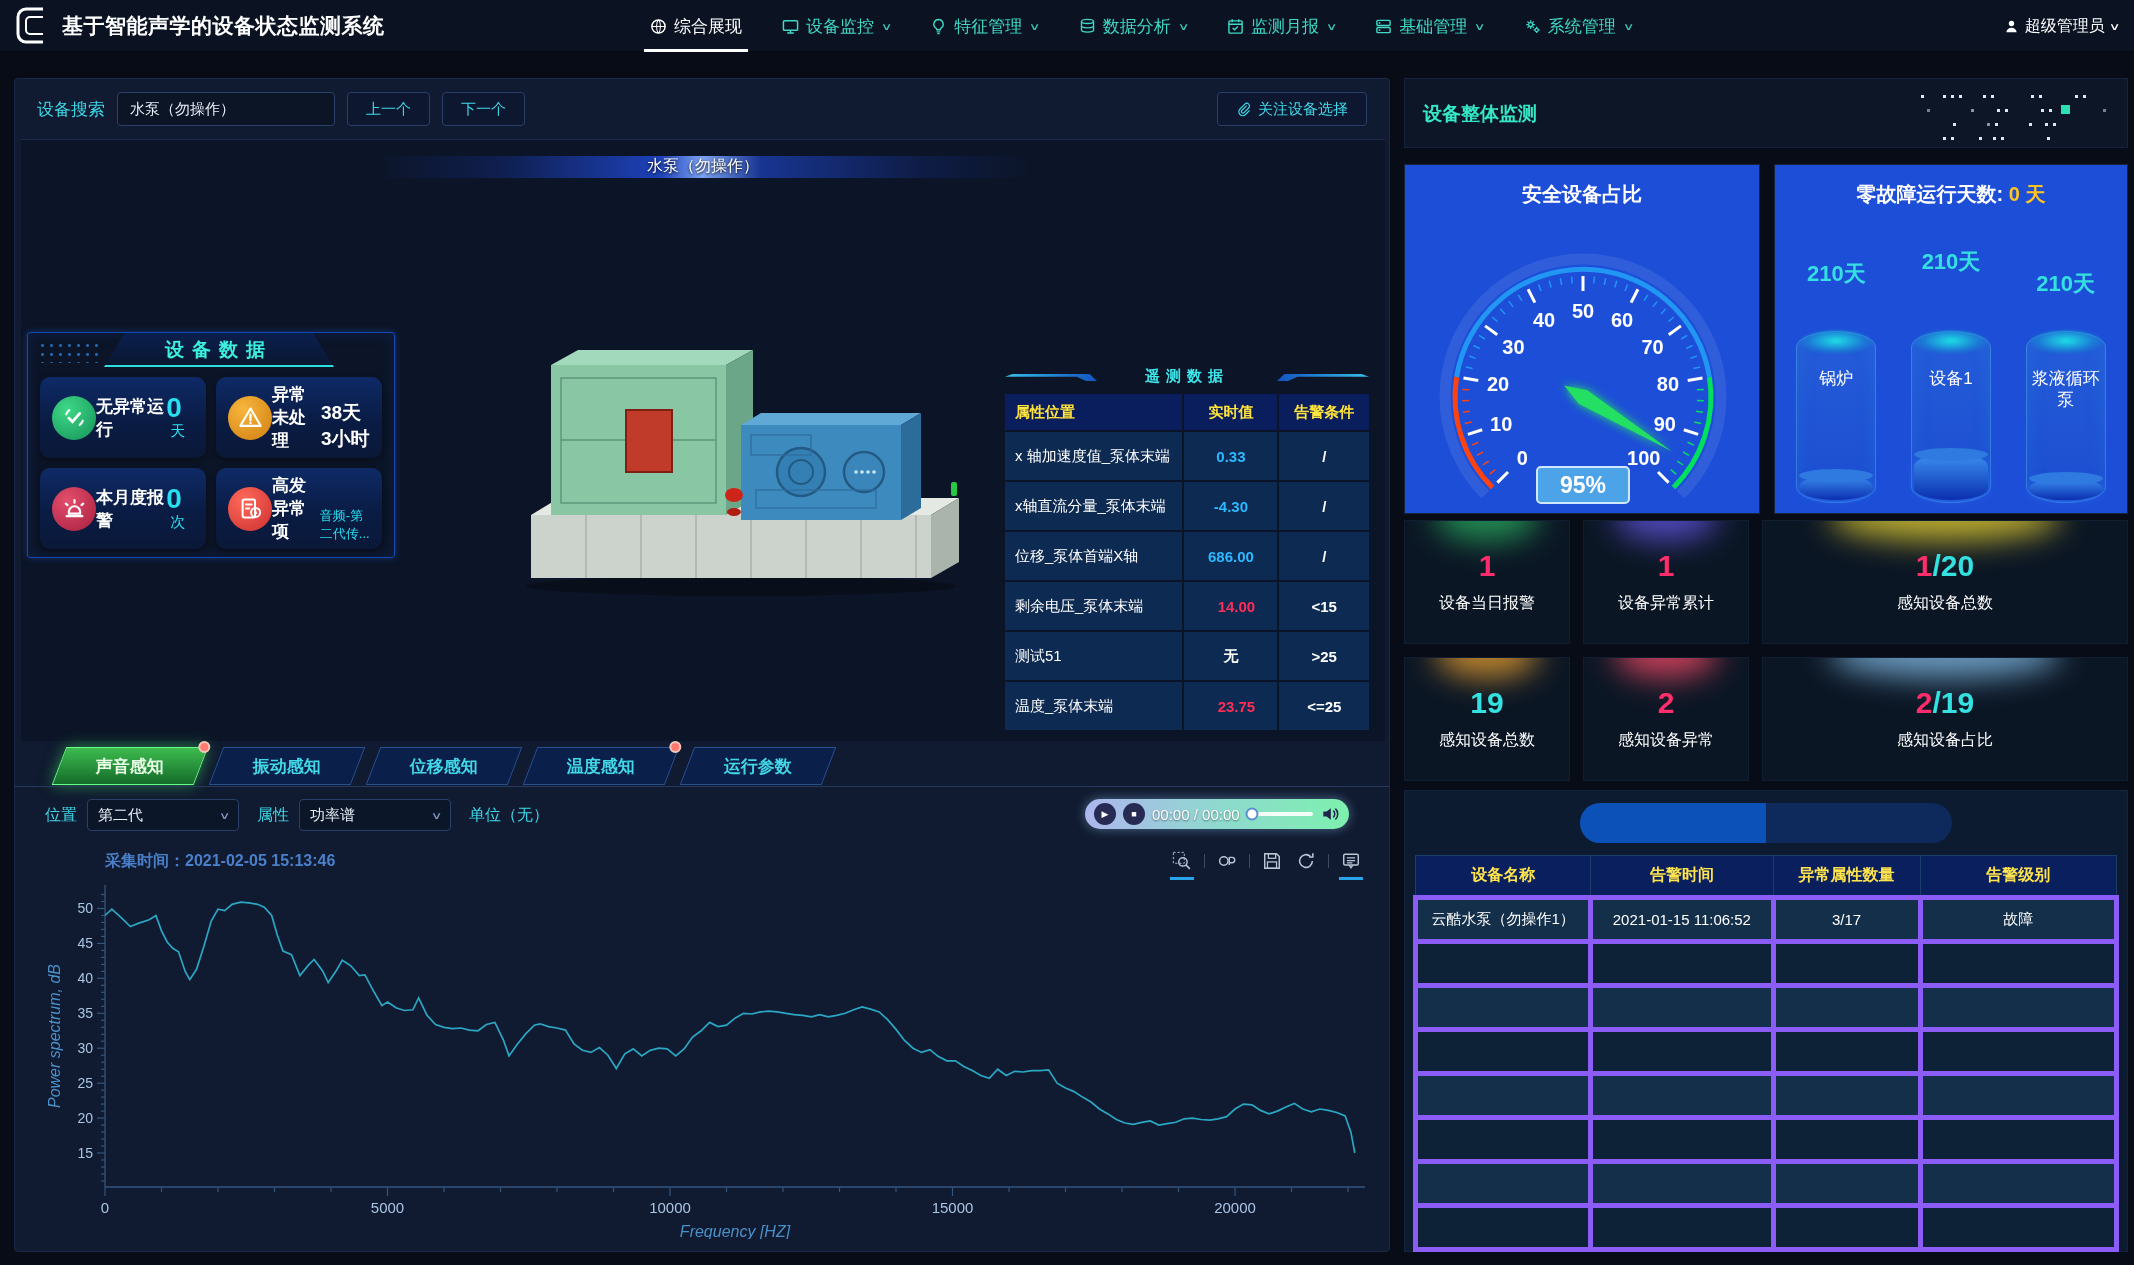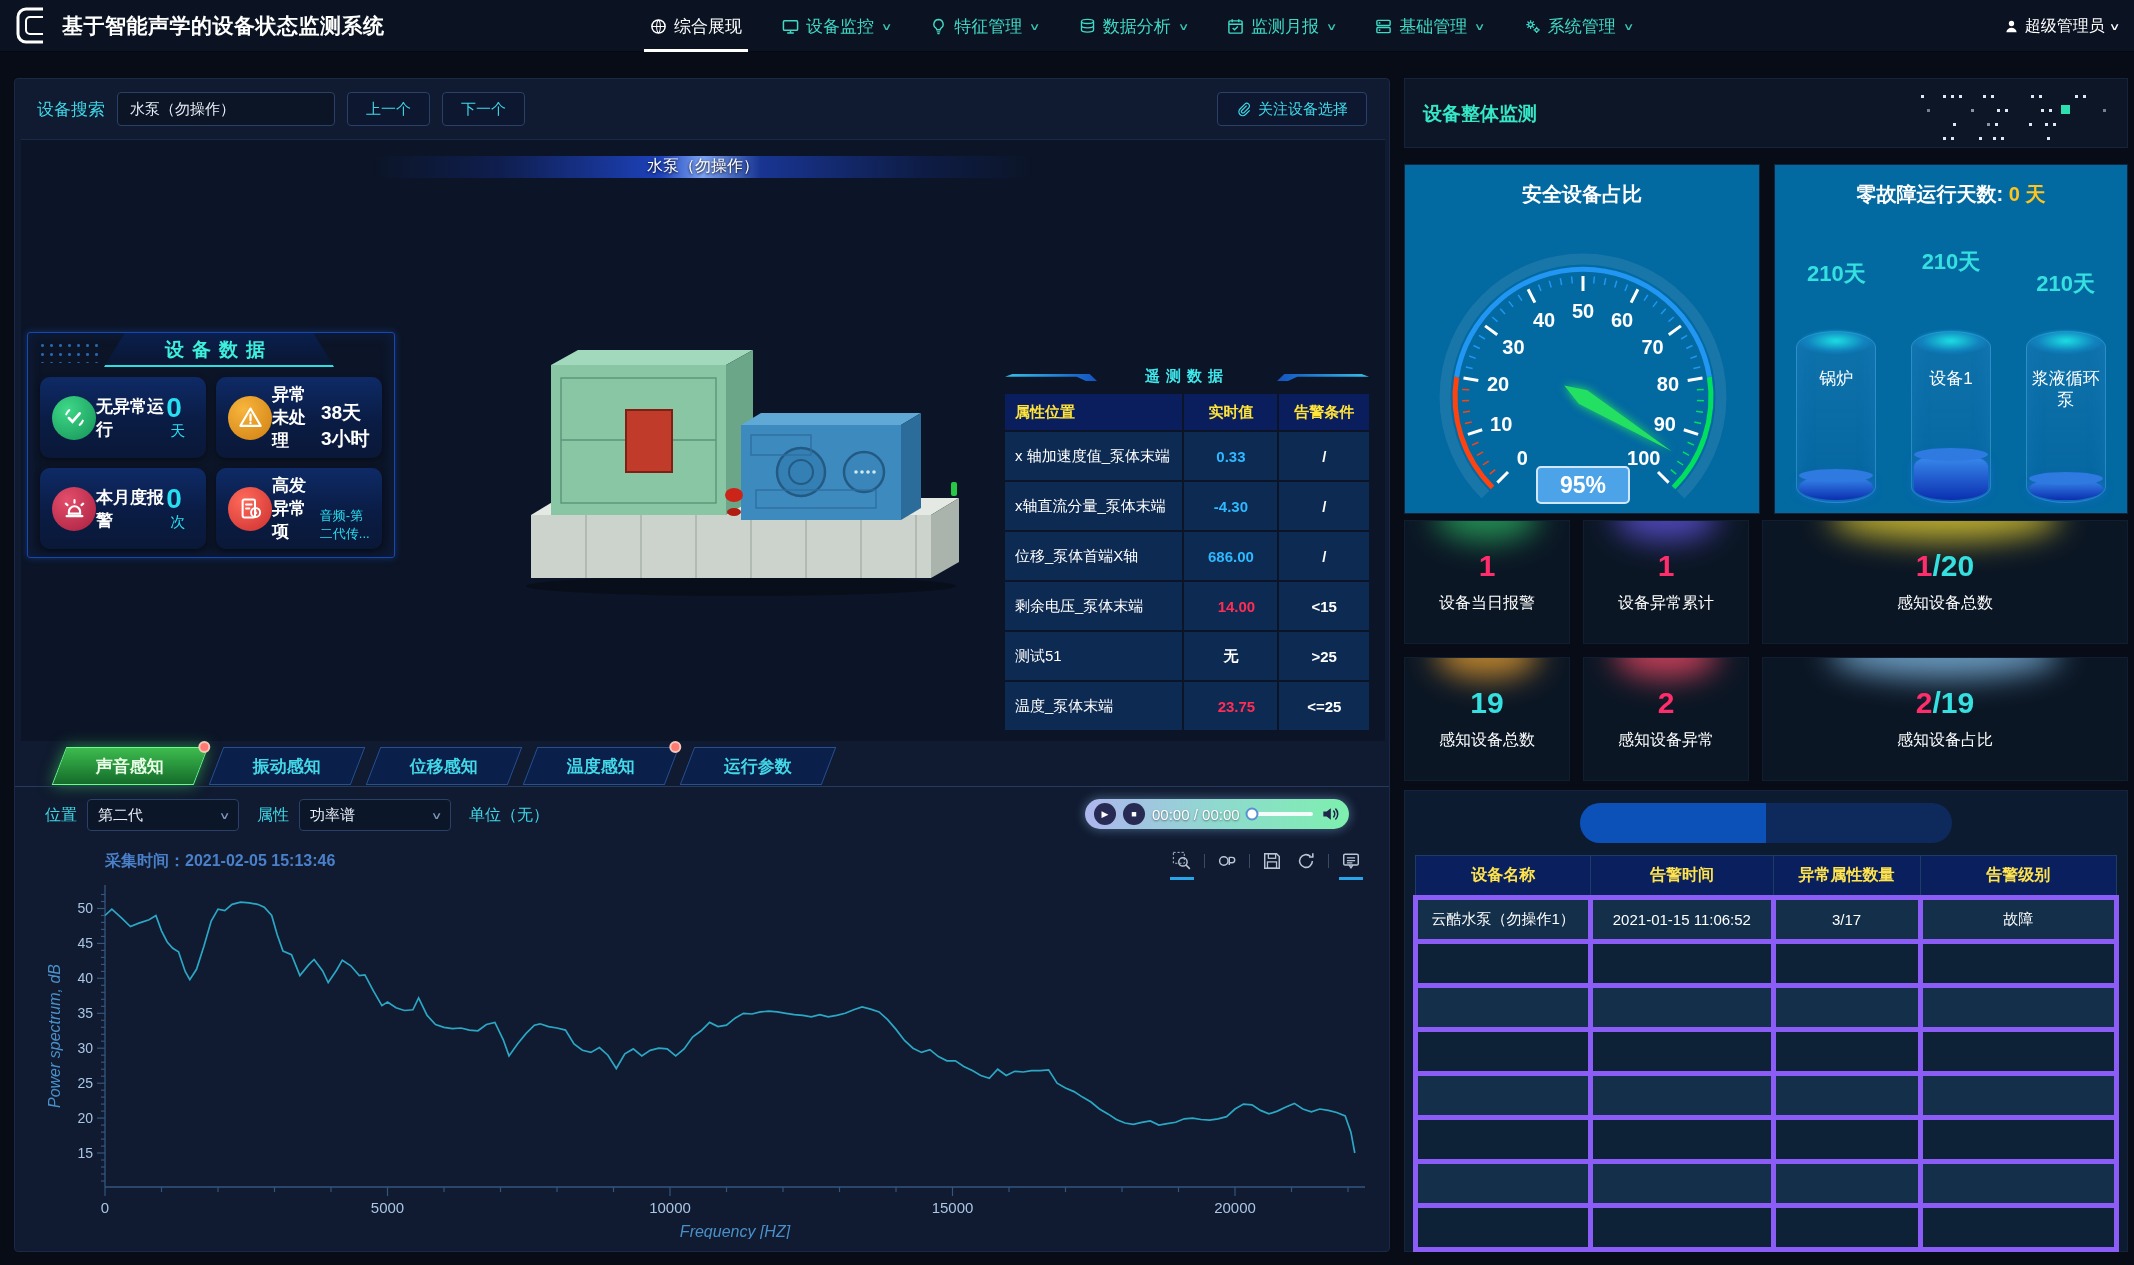--- a/index.html
+++ b/index.html
@@ -97,21 +97,21 @@
   .tool.on::after{content:"";position:absolute;left:0;right:0;bottom:-7px;height:3px;background:#2aa4e8;}
   .tsep{width:1px;height:14px;background:#3a4a62;}
   .chart-svg{position:absolute;left:0;top:36px;}
 
   
   .right-panel{position:absolute;left:1404px;top:78px;width:724px;height:1174px;}
   .rp-head{position:absolute;left:0;top:0;width:100%;height:70px;background:#0d1626;border:1px solid #15233c;}
   .rp-title{position:absolute;left:18px;top:22px;color:#35e8c8;font-size:19px;font-weight:bold;}
   .rp-dots{position:absolute;right:14px;top:8px;}
   .rp-cards{position:absolute;top:86px;left:0;width:100%;display:flex;gap:14px;}
-  .rp-card{background:#0369a1;border:1px solid #15233c;height:350px;position:relative;}
+  .rp-card{background:#1d4ed8;border:1px solid #15233c;height:350px;position:relative;}
   .gauge-card{width:356px;}
   .cyl-card{flex:1;}
   .card-title{position:absolute;top:16px;width:100%;text-align:center;color:#fff;font-size:20px;font-weight:bold;}
   .card-title .yellow{color:#ffc41e;}
 
   .cyls{position:absolute;left:0;right:0;top:56px;bottom:10px;display:flex;justify-content:space-around;align-items:flex-end;padding:0 4px;}
   .cyl-item{display:flex;flex-direction:column;align-items:center;width:106px;}
   .days{color:#35e0e0;font-size:22px;font-weight:bold;}
   .cyl-item:nth-child(1) .days{margin-bottom:42px;}
   .cyl-item:nth-child(2) .days{margin-bottom:54px;}

